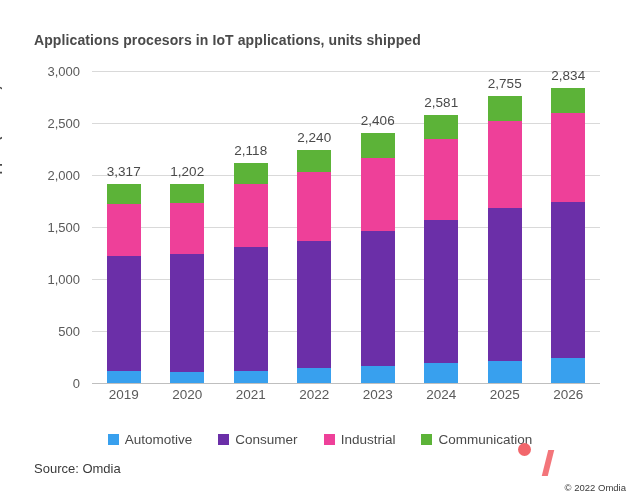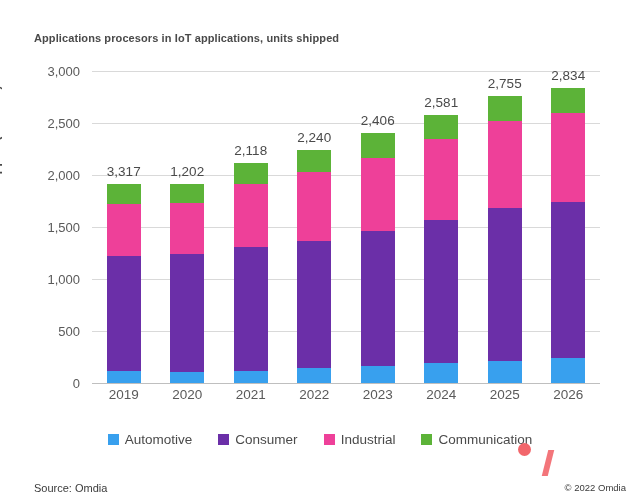--- a/index.html
+++ b/index.html
@@ -6,21 +6,21 @@
   body{
     width:640px;height:504px;background:#ffffff;
     font-family:"Liberation Sans", sans-serif;
     -webkit-font-smoothing:antialiased;
     position:relative;overflow:hidden;
   }
   #chart-root{position:absolute;inset:0;}
 
   .title{
     position:absolute;left:34px;top:32px;
-    font-size:11px;font-weight:bold;color:#4a4a4a;
+    font-size:14px;font-weight:bold;color:#4a4a4a;
     letter-spacing:.1px;white-space:nowrap;
   }
 
   
   .plot{
     position:absolute;
     left:92px; top:71px; width:508px; height:312px;
   }
   .gridline{
     position:absolute;left:0;width:100%;height:1px;
@@ -67,22 +67,22 @@
     position:absolute;left:0;right:0;top:432px;
     display:flex;justify-content:center;align-items:center;
     gap:26px;
   }
   .legend-item{display:flex;align-items:center;gap:6px;}
   .swatch{width:11px;height:11px;display:block;}
   .legend-label{font-size:13.5px;color:#4a4a4a;white-space:nowrap;}
 
   
   .source{
-    position:absolute;left:34px;top:482px;
-    font-size:11px;color:#3a3a3a;
+    position:absolute;left:34px;top:461px;
+    font-size:13px;color:#3a3a3a;
   }
   .copyright{
     position:absolute;right:14px;top:482px;
     font-size:9.5px;color:#3a3a3a;
   }
 
   
   .watermark{
     position:absolute;left:448px;top:436px;
     font-size:37px;font-weight:bold;

